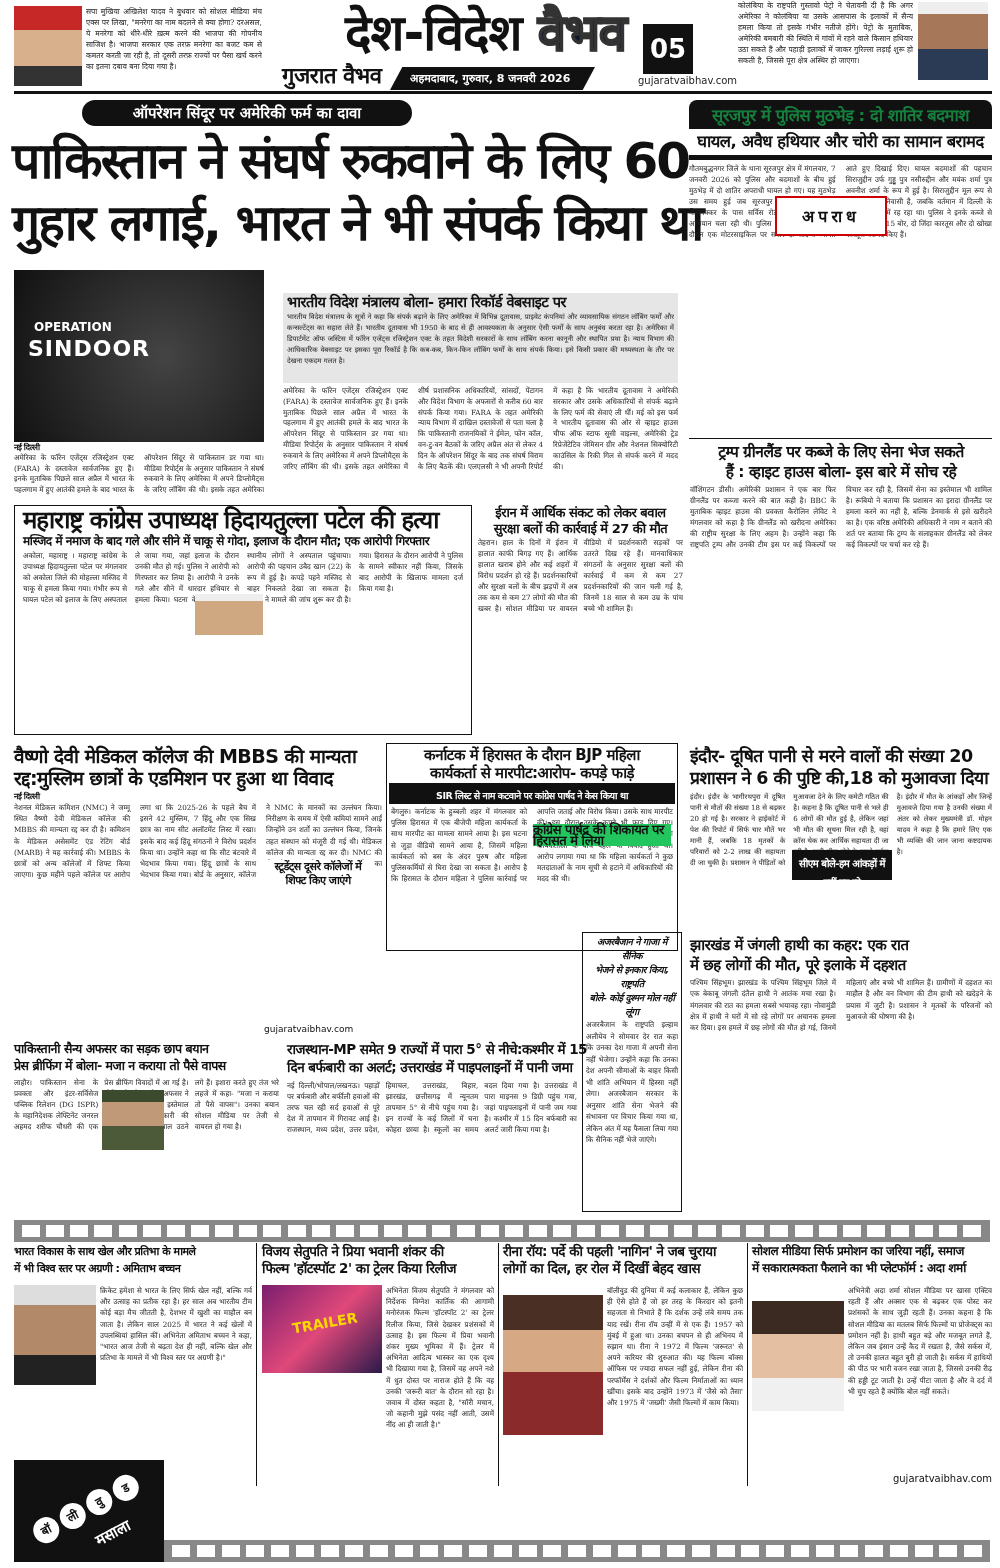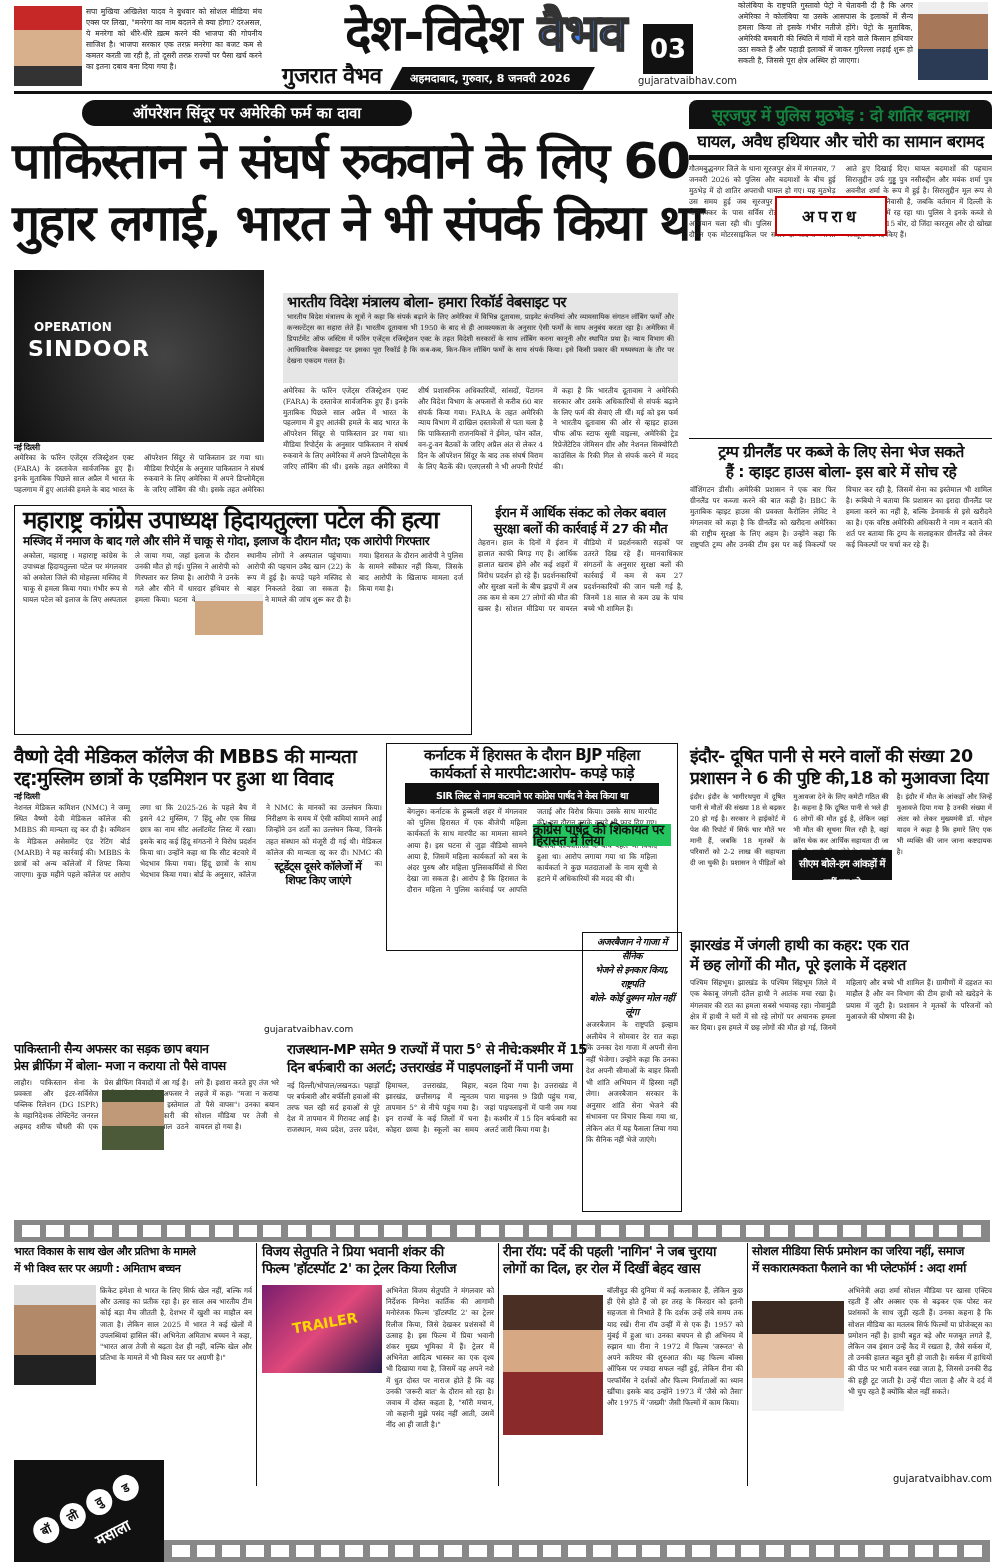--- a/index.html
+++ b/index.html
@@ -6,21 +6,21 @@
 body{width:1000px;height:1568px;background:#fff;font-family:"DejaVu Serif",serif;color:#111;overflow:hidden;position:relative}
 .abs{position:absolute}
 .body-text{font-size:7.6px;line-height:11.2px;text-align:justify;color:#222;overflow:hidden}
 .cols2{column-count:2;column-gap:10px}
 .cols3{column-count:3;column-gap:10px}
 .hd{font-family:"DejaVu Sans",sans-serif;font-weight:bold;color:#111;line-height:1.05;letter-spacing:-0.5px}
 .photo{background:#555;overflow:hidden}
 .rule{background:#111}
 
 #masthead-title{font-family:"DejaVu Sans",sans-serif;font-weight:900;font-size:50px;letter-spacing:-1px;line-height:1}
-#masthead-title .outline{color:#3b82f6;-webkit-text-stroke:2px #333;text-shadow:1px 1px 0 #999}
+#masthead-title .outline{color:#0f172a;-webkit-text-stroke:2px #333;text-shadow:1px 1px 0 #999}
 .pill{background:#111;color:#fff;border-radius:14px;text-align:center;font-family:"DejaVu Sans",sans-serif;font-weight:bold}
 .film{background:#888;height:22px}
 .film .holes{display:flex;justify-content:space-between;padding:5px 8px}
 .film .holes span{display:block;width:18px;height:12px;background:#fff}
 .boxed{border:1.5px solid #111}
 .shade{background:#e6e6e6}
 </style>
 </head>
 <body>
 
@@ -32,21 +32,21 @@
 <div class="abs" style="left:270px;top:4px;width:460px;height:86px">
   <div id="masthead-title" class="abs" style="left:75px;top:4px;white-space:nowrap">
     <span>देश-विदेश</span>
     <span class="outline">वैभव</span>
   </div>
   <div class="abs hd" style="left:12px;top:60px;font-size:22px;white-space:nowrap">गुजरात वैभव</div>
   <div class="abs" style="left:120px;top:63px;width:205px;height:23px;background:#111;clip-path:polygon(6% 0,100% 0,94% 100%,0 100%)">
     <span style="position:absolute;left:20px;top:3px;color:#fff;font-family:'DejaVu Sans',sans-serif;font-weight:bold;font-size:11px;white-space:nowrap">अहमदाबाद, गुरुवार, 8 जनवरी 2026</span>
   </div>
   <div class="abs" style="left:373px;top:20px;width:50px;height:50px;background:#111;color:#fff;font-family:'DejaVu Sans',sans-serif;font-weight:bold;font-size:26px;text-align:center;line-height:50px">
-    <span>03</span>
+    <span>05</span>
   </div>
   <div class="abs" style="left:368px;top:71px;font-family:'DejaVu Sans',sans-serif;font-size:10px;color:#222">gujaratvaibhav.com</div>
 </div>
 
 <div class="abs" style="left:738px;top:0;width:255px;height:80px">
   <div class="abs body-text" style="left:0;top:0;width:175px;height:80px;font-size:7.5px;line-height:11px">कोलंबिया के राष्ट्रपति गुस्तावो पेट्रो ने चेतावनी दी है कि अगर अमेरिका ने कोलंबिया या उसके आसपास के इलाकों में सैन्य हमला किया तो इसके गंभीर नतीजे होंगे। पेट्रो के मुताबिक, अमेरिकी बमबारी की स्थिति में गांवों में रहने वाले किसान हथियार उठा सकते हैं और पहाड़ी इलाकों में जाकर गुरिल्ला लड़ाई शुरू हो सकती है, जिससे पूरा क्षेत्र अस्थिर हो जाएगा।</div>
   <div class="photo abs" style="left:180px;top:2px;width:70px;height:78px;background:linear-gradient(#eee 0 15%,#a7775a 15% 60%,#2b3a55 60%)"></div>
 </div>
 <div class="abs rule" style="left:14px;top:91px;width:978px;height:3px"></div>
 
@@ -102,21 +102,21 @@
 
 <div class="abs hd" style="left:14px;top:745px;width:370px;font-size:19px;line-height:22px;letter-spacing:-0.5px">
   <div style="white-space:nowrap">वैष्णो देवी मेडिकल कॉलेज की MBBS की मान्यता</div>
   <div style="white-space:nowrap">रद्द:मुस्लिम छात्रों के एडमिशन पर हुआ था विवाद</div>
 </div>
 <div class="abs hd" style="left:14px;top:793px;font-size:8px">नई दिल्ली</div>
 <div class="abs body-text cols3" style="left:14px;top:802px;width:368px;height:232px;font-size:7.2px;line-height:11.2px">नेशनल मेडिकल कमिशन (NMC) ने जम्मू स्थित वैष्णो देवी मेडिकल कॉलेज की MBBS की मान्यता रद्द कर दी है। कमिशन के मेडिकल असेसमेंट एंड रेटिंग बोर्ड (MARB) ने यह कार्रवाई की। MBBS के छात्रों को अन्य कॉलेजों में शिफ्ट किया जाएगा। कुछ महीने पहले कॉलेज पर आरोप लगा था कि 2025-26 के पहले बैच में इसने 42 मुस्लिम, 7 हिंदू और एक सिख छात्र का नाम सीट अलॉटमेंट लिस्ट में रखा। इसके बाद कई हिंदू संगठनों ने विरोध प्रदर्शन किया था। उन्होंने कहा था कि सीट बंटवारे में भेदभाव किया गया। हिंदू छात्रों के साथ भेदभाव किया गया। बोर्ड के अनुसार, कॉलेज ने NMC के मानकों का उल्लंघन किया। निरीक्षण के समय में ऐसी कमियां सामने आईं जिन्होंने उन शर्तों का उल्लंघन किया, जिनके तहत संस्थान को मंजूरी दी गई थी। मेडिकल कॉलेज की मान्यता रद्द कर दी। NMC की टीम ने 2 जनवरी 2026 को कॉलेज का औचक निरीक्षण किया था।</div>
 <div class="abs hd" style="left:264px;top:860px;width:108px;font-size:11px;line-height:14px;text-align:center;background:#fff">स्टूडेंट्स दूसरे कॉलेजों में शिफ्ट किए जाएंगे</div>
 <div class="abs" style="left:264px;top:1024px;font-family:'DejaVu Sans',sans-serif;font-size:9px">gujaratvaibhav.com</div>
 
-<div class="abs boxed" style="left:386px;top:743px;width:292px;height:208px;padding:2px 20px">
+<div class="abs boxed" style="left:386px;top:743px;width:292px;height:208px;padding:2px 4px">
   <div class="hd" style="font-size:15px;line-height:18px;text-align:center">
     <div style="white-space:nowrap">कर्नाटक में हिरासत के दौरान BJP महिला</div>
     <div style="white-space:nowrap">कार्यकर्ता से मारपीट:आरोप- कपड़े फाड़े</div>
   </div>
   <div style="background:#111;color:#fff;text-align:center;margin:1px -2px 2px;padding:1px 0">
     <span class="hd" style="color:#fff;font-size:9.5px;white-space:nowrap">SIR लिस्ट से नाम कटवाने पर कांग्रेस पार्षद ने केस किया था</span>
   </div>
   <div class="body-text cols2" style="height:148px;font-size:7.2px;line-height:11.2px">बेंगलुरु। कर्नाटक के हुब्बली शहर में मंगलवार को पुलिस हिरासत में एक बीजेपी महिला कार्यकर्ता के साथ मारपीट का मामला सामने आया है। इस घटना से जुड़ा वीडियो सामने आया है, जिसमें महिला कार्यकर्ता को बस के अंदर पुरुष और महिला पुलिसकर्मियों से घिरा देखा जा सकता है। आरोप है कि हिरासत के दौरान महिला ने पुलिस कार्रवाई पर आपत्ति जताई और विरोध किया। उसके साथ मारपीट की। इस दौरान उसके कपड़े भी फाड़ दिए गए। मतदाता सूची संशोधन के दौरान कांग्रेस और भाजपा कार्यकर्ताओं के बीच पहले भी विवाद हुआ था। आरोप लगाया गया था कि महिला कार्यकर्ता ने कुछ मतदाताओं के नाम सूची से हटाने में अधिकारियों की मदद की थी।</div>
   <div class="hd" style="position:absolute;left:146px;top:80px;width:138px;font-size:13px;line-height:11px;background:#22c55e">कांग्रेस पार्षद की शिकायत पर हिरासत में लिया</div>
 </div>

